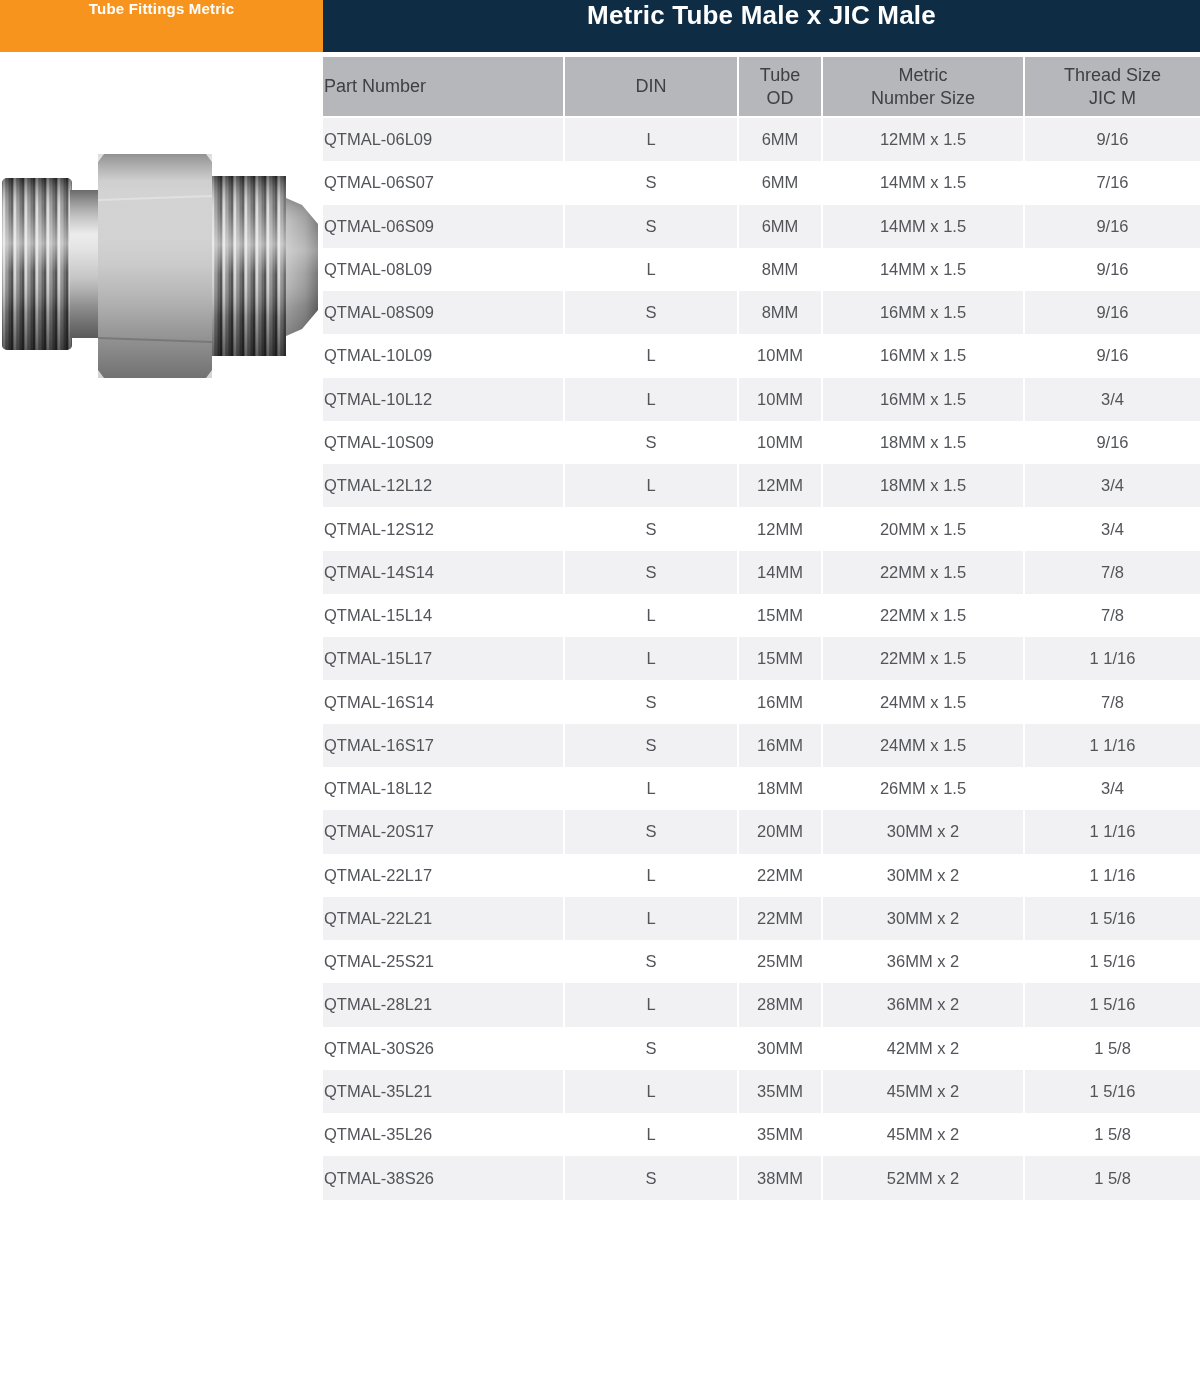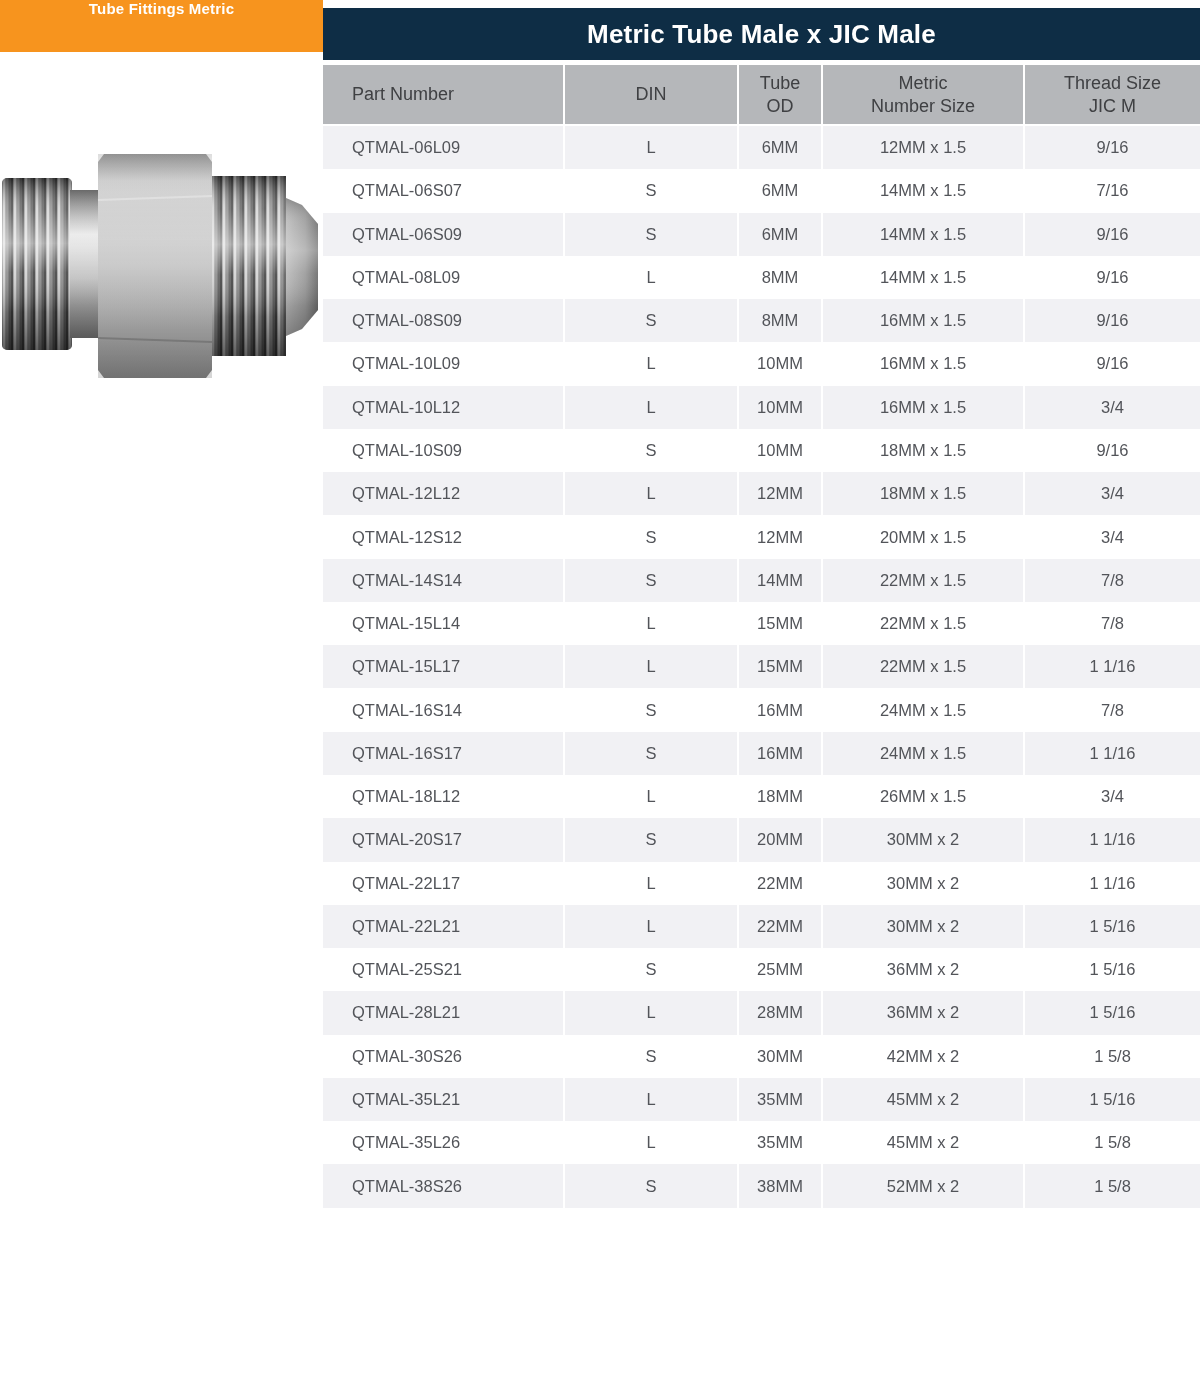--- a/index.html
+++ b/index.html
@@ -24,23 +24,22 @@
     align-items: flex-start;
     justify-content: center;
     letter-spacing: 0.2px;
   }
 
   .title-bar {
     height: 52px;
     background: #0E2D45;
     color: #ffffff;
     display: flex;
-    align-items: center;
+    align-items: flex-start;
     justify-content: center;
-    margin-top: 8px;
   }
   .title-bar h1 {
     margin: 0;
     font-size: 26px;
     font-weight: bold;
     letter-spacing: 0.2px;
   }
 
   .product-wrap { padding-top: 90px; display: flex; justify-content: flex-start; }
 
@@ -63,21 +62,21 @@
     font-size: 18px;
     text-align: center;
     white-space: pre-line;
     line-height: 1.25;
     vertical-align: middle;
     border-bottom: 2px solid #ffffff;
   }
   .spec-table th + th, .spec-table td + td { border-left: 2px solid #ffffff; }
   .spec-table th:first-child, .spec-table td:first-child {
     text-align: left;
-    padding-left: 29px;
+    padding-left: 1px;
   }
   .spec-table td {
     height: 43.28px;
     font-size: 16.5px;
     color: #525459;
     text-align: center;
     vertical-align: middle;
   }
   .spec-table tbody tr:nth-child(odd) td { background: #F1F1F4; }
   .spec-table tbody tr:nth-child(even) td { background: #FFFFFF; }

